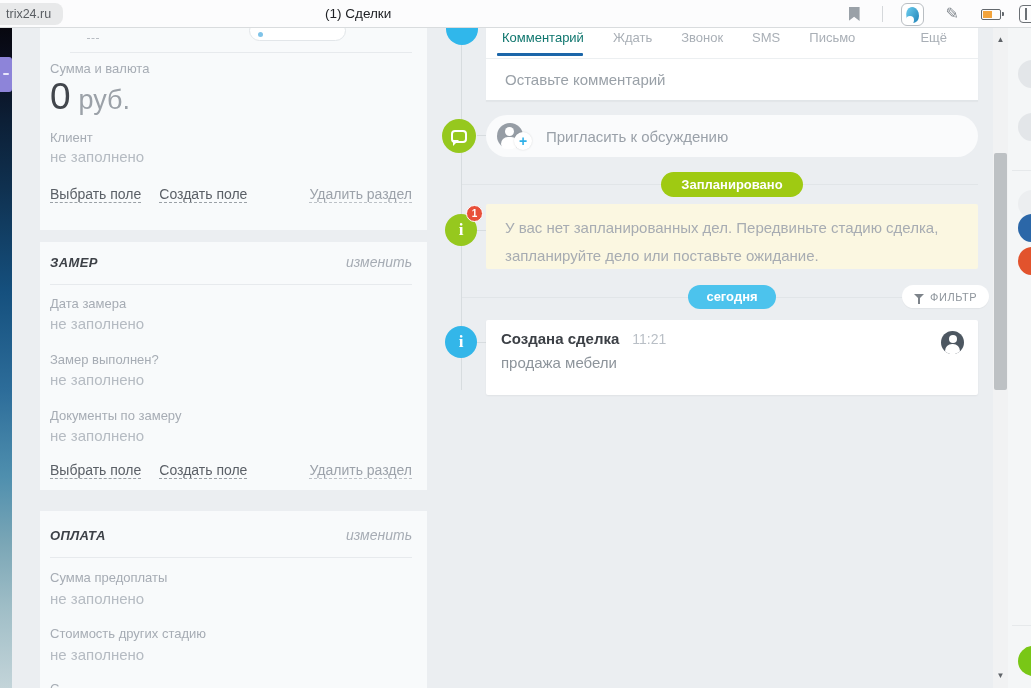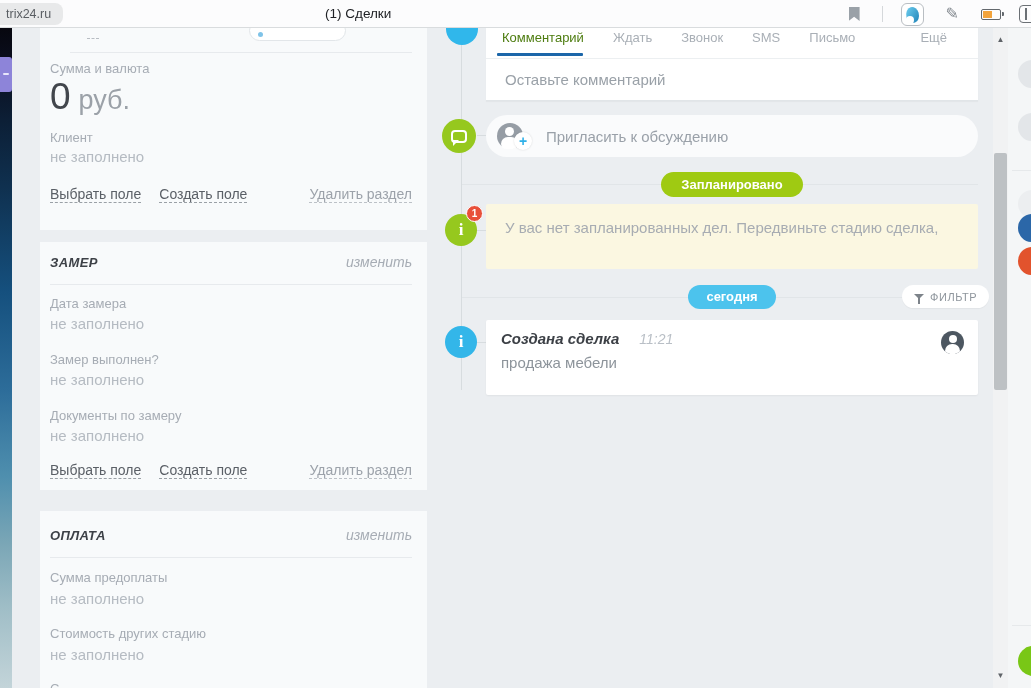--- a/index.html
+++ b/index.html
@@ -96,21 +96,21 @@
   .red-badge { position:absolute; left:39px; top:177px; width:17px; height:17px; border-radius:50%;
       background:#e8503a; border:1px solid #fff; color:#fff; font-size:10px; font-weight:bold;
       display:flex; align-items:center; justify-content:center; z-index:3; }
   .connector { position:absolute; width:10px; height:1px; background:#d7dcdf; }
 
   .comment-panel { position:absolute; left:59px; top:0; width:492px; height:73px; background:#fff;
       border-bottom:1px solid #e1e5e8; overflow:hidden; box-shadow:0 1px 1px rgba(0,0,0,.03); }
   .tabs-row { position:absolute; left:0; right:0; top:-10px; height:38px; display:flex;
       align-items:center; padding:0 31px 0 16px; font-size:13px; }
   .tab { color:#a9afb6; margin-right:29px; cursor:pointer; white-space:nowrap; }
-  .tab.active { color:#4d7c0f; }
+  .tab.active { color:#0f766e; }
   .tab-more { margin-left:auto; margin-right:0; color:#a9afb6; cursor:pointer; }
   .tab-underline { position:absolute; left:11px; top:25px; width:86px; height:3px;
       background:#1b66a9; border-radius:1px; }
   .comment-input { position:absolute; left:0; right:0; top:30px; height:43px;
       border-top:1px solid #eceff1; font-size:15px; color:#9aa1a8; line-height:42px;
       padding-left:19px; cursor:text; }
 
   .invite-pill { position:absolute; left:59px; top:87px; width:492px; height:42px;
       background:#fafbfc; border-radius:21px; display:flex; align-items:center;
       padding-left:11px; cursor:pointer; }
@@ -141,21 +141,21 @@
       border-radius:12px; background:#fff; color:#8f969d; font-size:11px; letter-spacing:.6px;
       display:flex; align-items:center; gap:6px; cursor:pointer;
       box-shadow:0 1px 1px rgba(0,0,0,.04); }
   .funnel { width:0; height:0; border-left:5px solid transparent; border-right:5px solid transparent;
       border-top:5px solid #7d838a; position:relative; }
   .funnel::after { content:''; position:absolute; left:-1px; top:-2px; width:2px; height:7px;
       background:#7d838a; }
 
   .entry-card { position:absolute; left:59px; top:292px; width:492px; height:75px; background:#fff;
       border-radius:2px; box-shadow:0 1px 2px rgba(0,0,0,.05); padding:10px 15px 0 15px; }
-  .entry-title-row { display:flex; align-items:baseline; gap:20px;font-style:italic; }
+  .entry-title-row { display:flex; align-items:baseline; gap:13px; }
   .entry-title { font-size:15px; font-weight:bold; color:#3c4046; }
   .entry-time { font-size:14px; color:#b9bfc6; }
   .entry-body { margin-top:7px; font-size:15px; color:#8d949b; }
   .entry-ava { position:absolute; right:14px; top:11px; width:23px; height:23px; border-radius:50%;
       background:#4d5761; overflow:hidden; }
   .entry-ava::before { content:''; position:absolute; left:7.5px; top:4px; width:8px; height:8px;
       border-radius:50%; background:#fff; }
   .entry-ava::after { content:''; position:absolute; left:4px; top:13px; width:15px; height:10px;
       border-radius:7px 7px 0 0; background:#fff; }
 
@@ -285,20 +285,21 @@
       <div class="hline" style="top:156px"></div>
       <div class="badge-wrap" style="top:144px">
         <span class="stage-badge">Запланировано</span>
       </div>
 
       <div class="tnode node-info">i</div>
       <div class="red-badge">1</div>
       <div class="connector" style="left:50px; top:202px;"></div>
       <div class="notice-card">
         <div>У вас нет запланированных дел. Передвиньте стадию сделка,</div>
+        <div>запланируйте дело или поставьте ожидание.</div>
       </div>
 
       <div class="hline" style="top:269px"></div>
       <div class="badge-wrap" style="top:257px">
         <span class="date-badge">сегодня</span>
       </div>
       <div class="filter-pill">
         <span class="funnel"></span>
         <span>ФИЛЬТР</span>
       </div>

